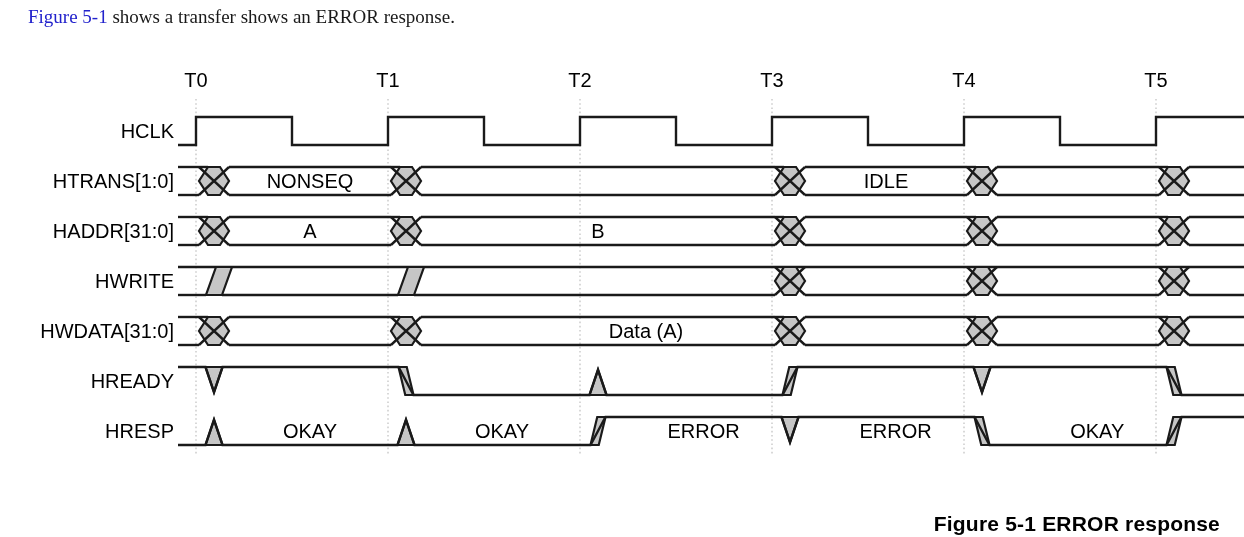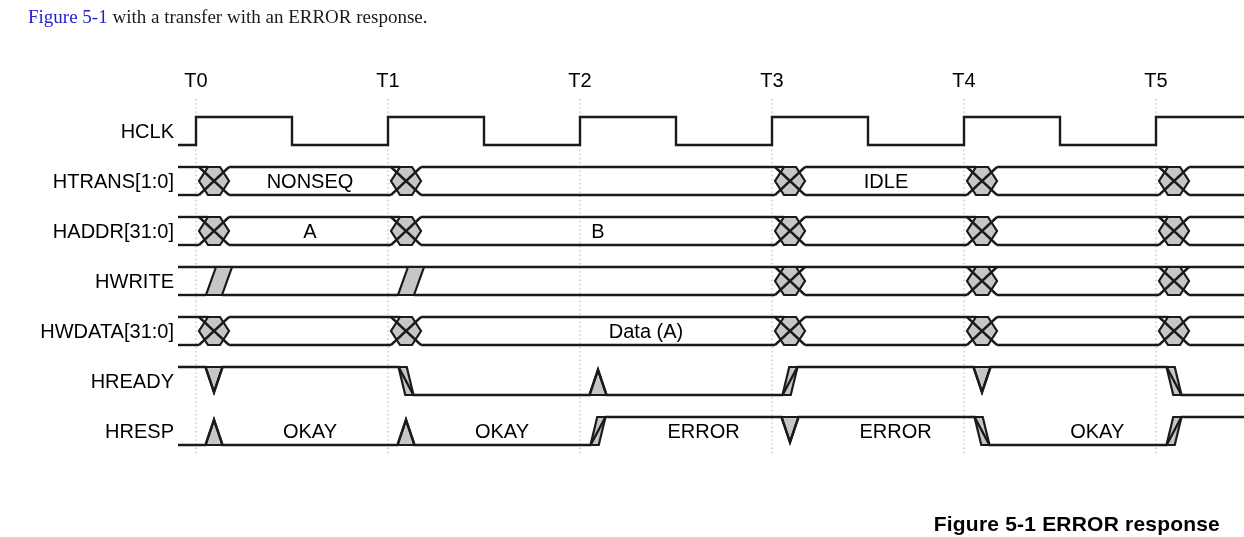--- a/index.html
+++ b/index.html
@@ -16,21 +16,21 @@
   .gridline{stroke:#b9b9b9;stroke-width:1.1;stroke-dasharray:1.6 2.6;}
   .wave{fill:none;stroke:#1a1a1a;stroke-width:2.4;stroke-linejoin:miter;stroke-linecap:butt;}
   .busline{fill:none;stroke:#1a1a1a;stroke-width:2.4;}
   .hexfill{fill:#c6c6c6;stroke:#1a1a1a;stroke-width:2.2;stroke-linejoin:miter;}
   .slope{fill:#c6c6c6;stroke:#1a1a1a;stroke-width:2.2;stroke-linejoin:miter;}
   .glitch{fill:#c6c6c6;stroke:#1a1a1a;stroke-width:2.2;stroke-linejoin:miter;}
 </style>
 </head>
 <body>
 
-<div id="intro"><span class="figref">Figure 5-1</span><span> with a transfer with an ERROR response.</span></div>
+<div id="intro"><span class="figref">Figure 5-1</span><span> shows a transfer shows an ERROR response.</span></div>
 
 <div id="diagram">
   <svg id="wavesvg" width="1244" height="420" viewBox="0 0 1244 420">
     <g id="g-grid">
         <line x1="184" y1="44" x2="184" y2="400" class="gridline"></line>
         <line x1="376" y1="44" x2="376" y2="400" class="gridline"></line>
         <line x1="568" y1="44" x2="568" y2="400" class="gridline"></line>
         <line x1="760" y1="44" x2="760" y2="400" class="gridline"></line>
         <line x1="952" y1="44" x2="952" y2="400" class="gridline"></line>
         <line x1="1144" y1="44" x2="1144" y2="400" class="gridline"></line>

